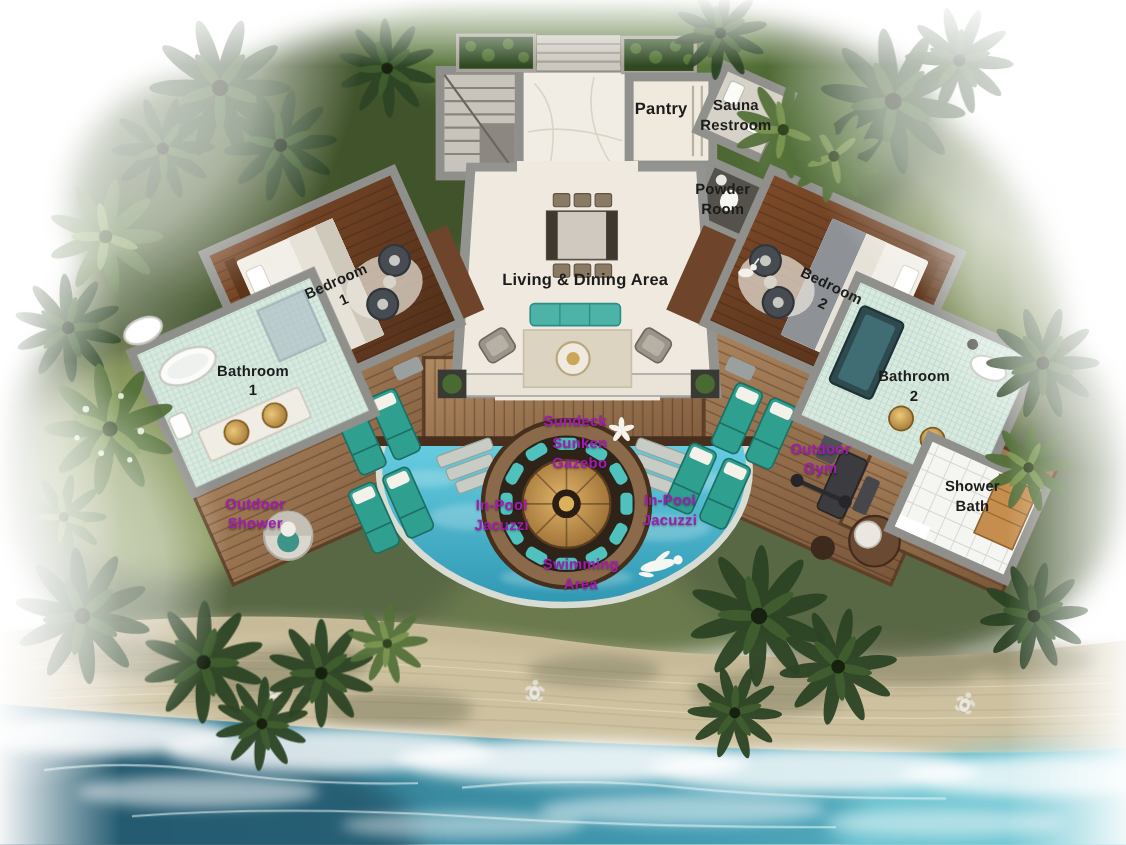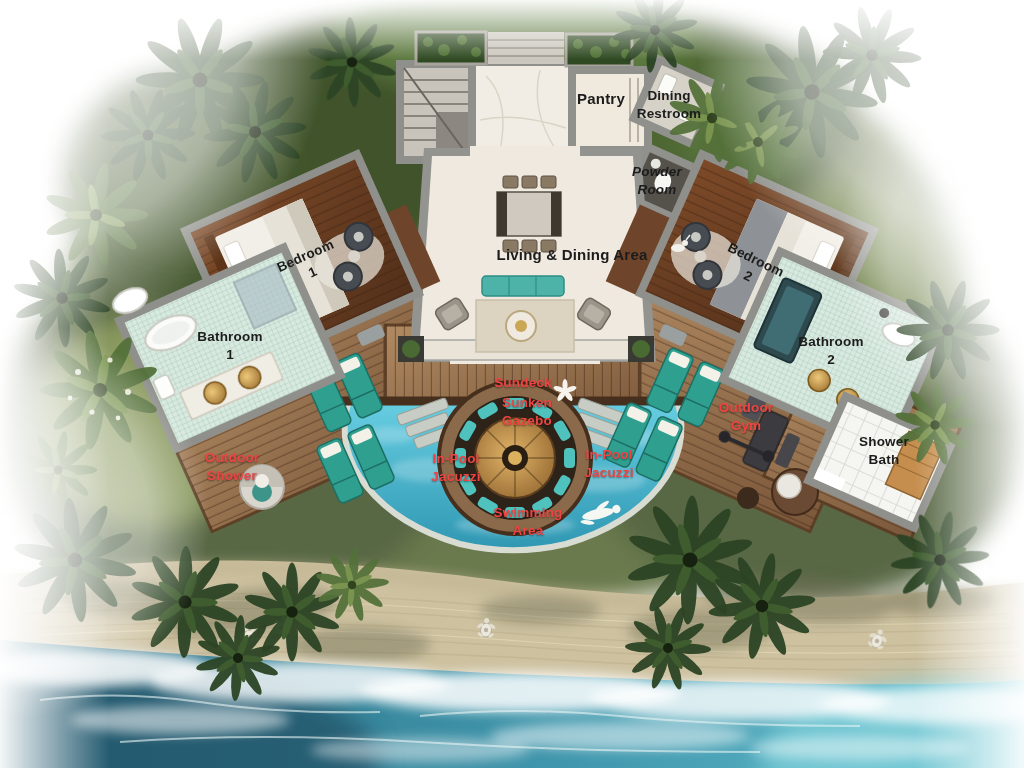--- a/index.html
+++ b/index.html
@@ -2,28 +2,28 @@
 <html><head>
 <meta charset="utf-8">
 <style>
   html,body{margin:0;padding:0;background:#fff;}
   #stage{position:relative;width:1024px;height:768px;overflow:hidden;background:#fff;
          font-family:"Liberation Sans", sans-serif;}
   #scene{position:absolute;left:0;top:0;width:1024px;height:768px;}
   .lbl{position:absolute;transform:translate(-50%,-50%);font-weight:bold;font-size:13.5px;
        line-height:1.3;text-align:center;white-space:pre-line;letter-spacing:.2px;pointer-events:none;}
   .dark{color:#1c1c1c;}
-  .light{color:#ef4444;text-shadow:0 1px 2px rgba(0,0,0,.45);}
+  .light{color:#a21caf;text-shadow:0 1px 2px rgba(0,0,0,.45);}
   .big{font-size:15px;}
   .rot-l{transform:translate(-50%,-50%) rotate(-24deg);}
   .rot-r{transform:translate(-50%,-50%) rotate(26deg);}
   .lp-pantry{left:601px;top:99px;}
   .lp-butler{left:669px;top:105px;}
-  .lp-powder{left:657px;top:181px;font-style:italic;}
-  .lp-living{left:572px;top:255px;}
+  .lp-powder{left:657px;top:181px;}
+  .lp-living{left:532px;top:255px;}
   .lp-bed1{left:309px;top:264px;}
   .lp-bed2{left:752px;top:268px;}
   .lp-bath1{left:230px;top:346px;}
   .lp-bath2{left:831px;top:351px;}
   .lp-sauna{left:884px;top:451px;}
   .lp-gym{left:746px;top:417px;}
   .lp-shower{left:232px;top:467px;}
   .lp-sundeck{left:523px;top:383px;}
   .lp-gazebo{left:527px;top:412px;}
   .lp-jacl{left:456px;top:468px;}
@@ -578,21 +578,21 @@
     <rect x="914" y="0" width="110" height="768" fill="url(#fadeR)" opacity=".9"></rect>
     <rect x="0" y="0" width="1024" height="60" fill="url(#fadeT)" opacity=".95"></rect>
     <circle cx="30" cy="30" r="300" fill="url(#cornerWhite)"></circle>
     <circle cx="994" cy="20" r="300" fill="url(#cornerWhite)"></circle>
     <circle cx="10" cy="520" r="200" fill="url(#cornerWhite)" opacity=".8"></circle>
     <circle cx="1014" cy="250" r="180" fill="url(#cornerWhite)" opacity=".7"></circle>
   </g>
 </svg>
 
 <div class="lbl dark big lp-pantry">Pantry</div>
-<div class="lbl dark lp-butler">Dining
+<div class="lbl dark lp-butler">Sauna
 Restroom</div>
 <div class="lbl dark lp-powder">Powder
 Room</div>
 <div class="lbl dark big lp-living">Living &amp; Dining Area</div>
 <div class="lbl dark rot-l lp-bed1">Bedroom
 1</div>
 <div class="lbl dark rot-r lp-bed2">Bedroom
 2</div>
 <div class="lbl dark lp-bath1">Bathroom
 1</div>

